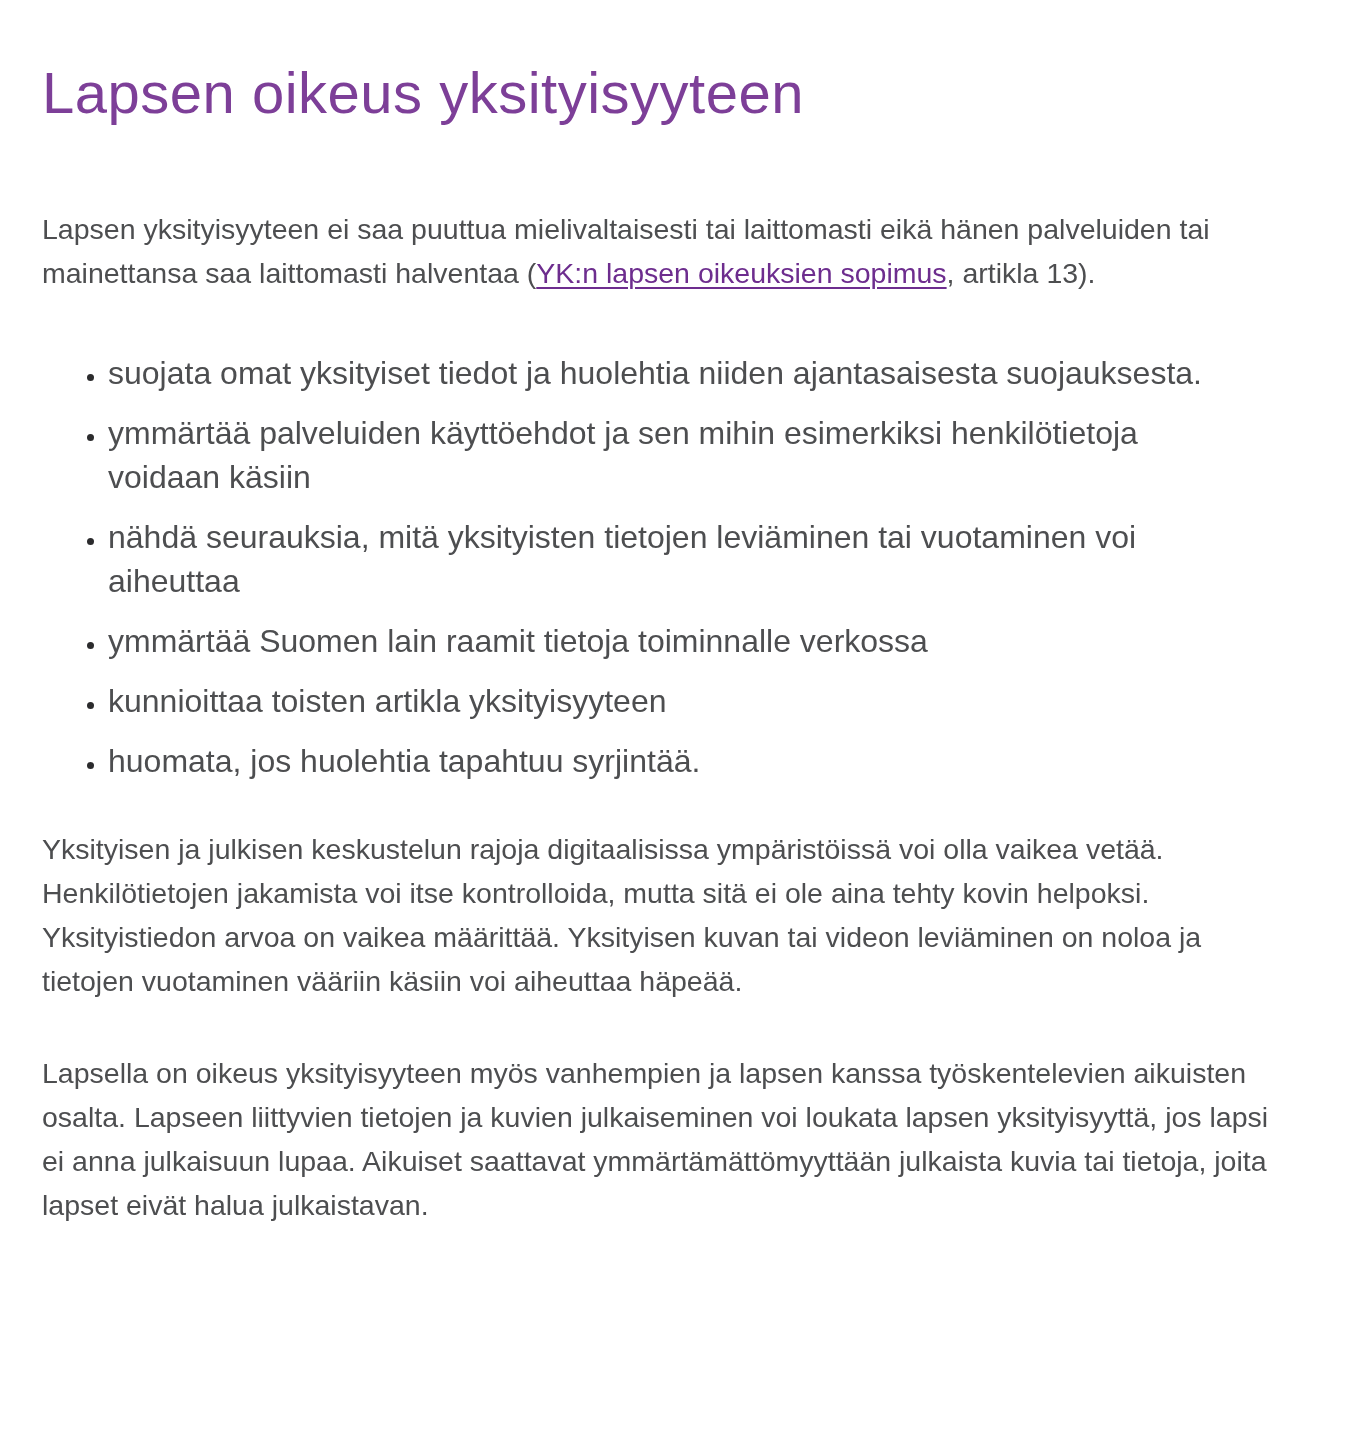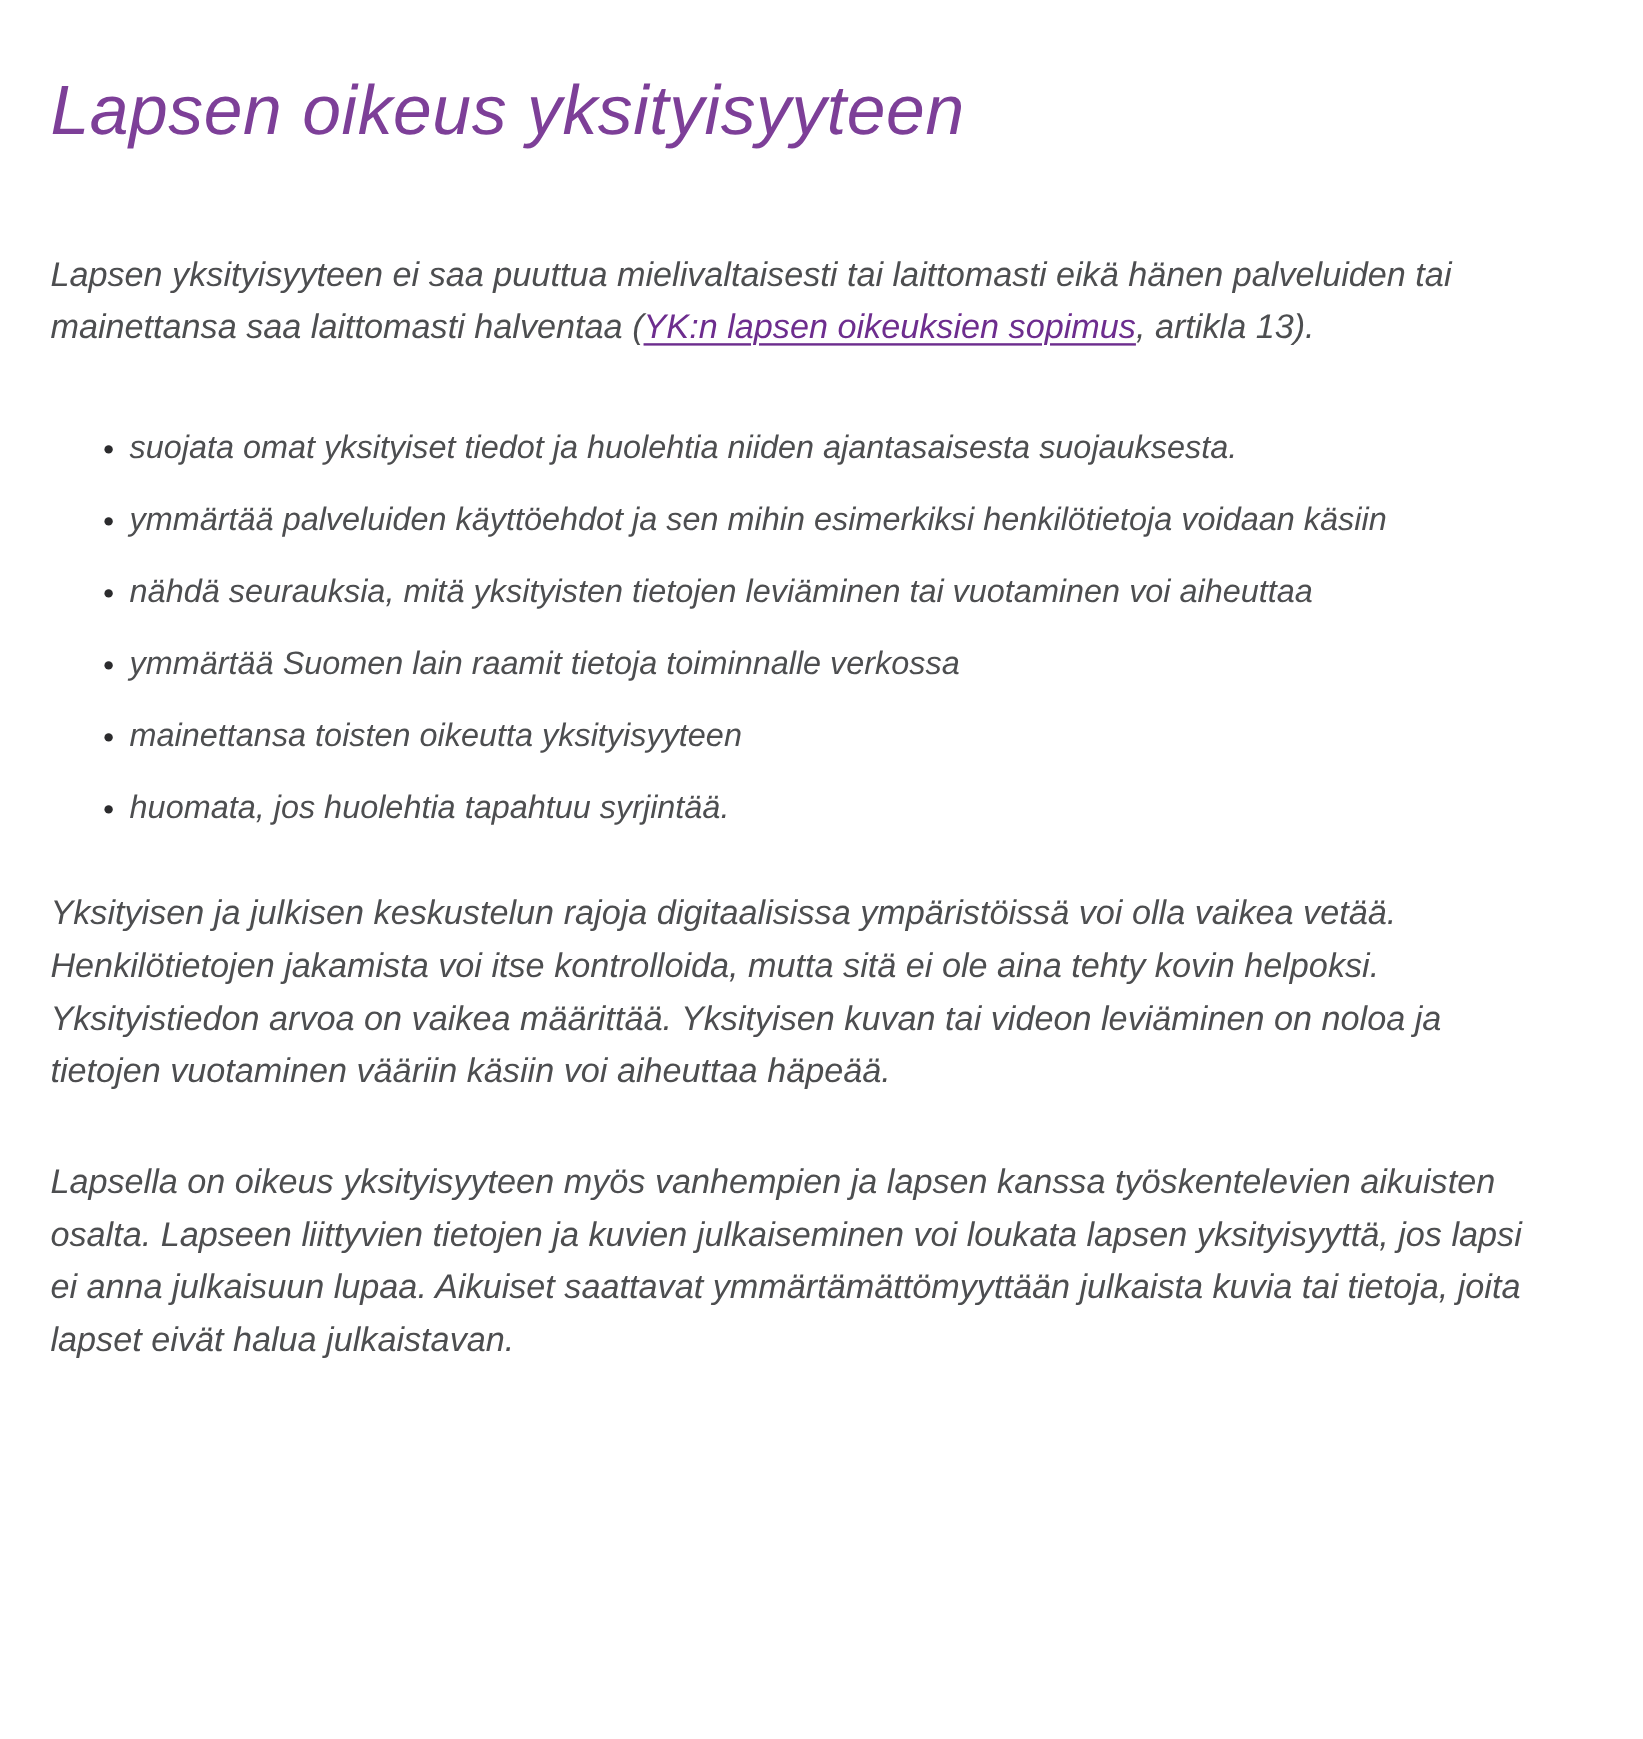--- a/index.html
+++ b/index.html
@@ -1,15 +1,15 @@
 <!DOCTYPE html>
 <html lang="fi"><head>
 <meta charset="utf-8">
 <style>
-  * { margin: 0; padding: 0; box-sizing: border-box; font-style: italic; }
+  * { margin: 0; padding: 0; box-sizing: border-box; }
   html, body {
     background: #ffffff;
     font-family: "Liberation Sans", "DejaVu Sans", sans-serif;
   }
   body {
     width: 1369px;
     min-height: 1449px;
     padding: 0 42px;
     color: #4d4e50;
   }
@@ -47,21 +47,21 @@
     font-weight: 400;
     color: #48484a;
   }
   ul.important-list {
     margin-top: 56px;
     padding-left: 66px;
     list-style: disc outside;
     max-width: 1180px;
   }
   ul.important-list li {
-    font-size: 27px;
+    font-size: 32px;
     line-height: 44px;
     margin-bottom: 16px;
     color: #4d4e50;
   }
   ul.important-list li::marker {
     color: #2b2b2d;
     font-size: 24px;
   }
   p.para-2 { margin-top: 44px; }
   p.para-3 { margin-top: 48px; padding-bottom: 20px; }
@@ -74,21 +74,21 @@
   <h1 class="page-title">Lapsen oikeus yksityisyyteen</h1>
 
   <p class="body-text intro"><span>Lapsen yksityisyyteen ei saa puuttua mielivaltaisesti tai laittomasti eikä hänen palveluiden tai mainettansa saa laittomasti halventaa (</span><a class="text-link" href="#">YK:n lapsen oikeuksien sopimus</a><span>, artikla 13).</span></p>
 
 
   <ul class="important-list">
     <li>suojata omat yksityiset tiedot ja huolehtia niiden ajantasaisesta suojauksesta.</li>
     <li>ymmärtää palveluiden käyttöehdot ja sen mihin esimerkiksi henkilötietoja voidaan käsiin</li>
     <li>nähdä seurauksia, mitä yksityisten tietojen leviäminen tai vuotaminen voi aiheuttaa</li>
     <li>ymmärtää Suomen lain raamit tietoja toiminnalle verkossa</li>
-    <li>mainettansa toisten oikeutta yksityisyyteen</li>
+    <li>kunnioittaa toisten artikla yksityisyyteen</li>
     <li>huomata, jos huolehtia tapahtuu syrjintää.</li>
   </ul>
 
   <p class="body-text para-2">Yksityisen ja julkisen keskustelun rajoja digitaalisissa ympäristöissä voi olla vaikea vetää. Henkilötietojen jakamista voi itse kontrolloida, mutta sitä ei ole aina tehty kovin helpoksi. Yksityistiedon arvoa on vaikea määrittää. Yksityisen kuvan tai videon leviäminen on noloa ja tietojen vuotaminen vääriin käsiin voi aiheuttaa häpeää.</p>
 
   <p class="body-text para-3">Lapsella on oikeus yksityisyyteen myös vanhempien ja lapsen kanssa työskentelevien aikuisten osalta. Lapseen liittyvien tietojen ja kuvien julkaiseminen voi loukata lapsen yksityisyyttä, jos lapsi ei anna julkaisuun lupaa. Aikuiset saattavat ymmärtämättömyyttään julkaista kuvia tai tietoja, joita lapset eivät halua julkaistavan.</p>
 
 </main>
 
 </body></html>

